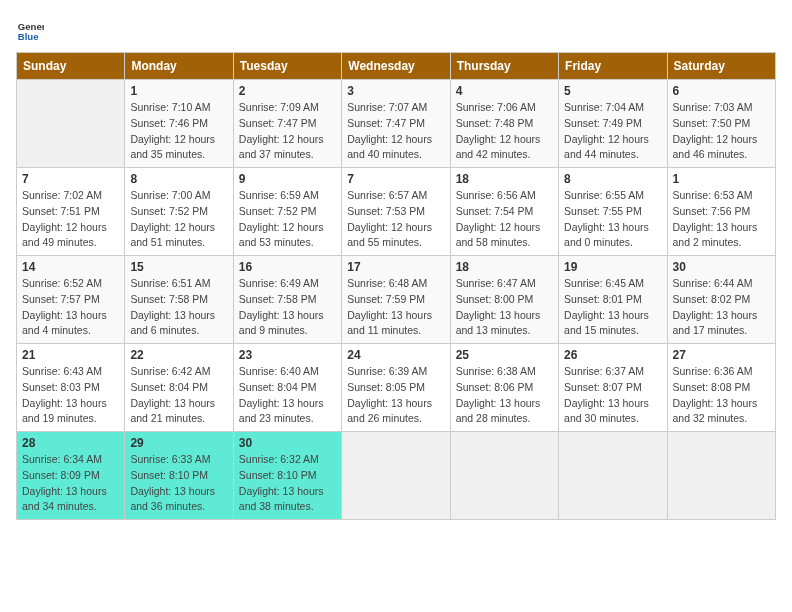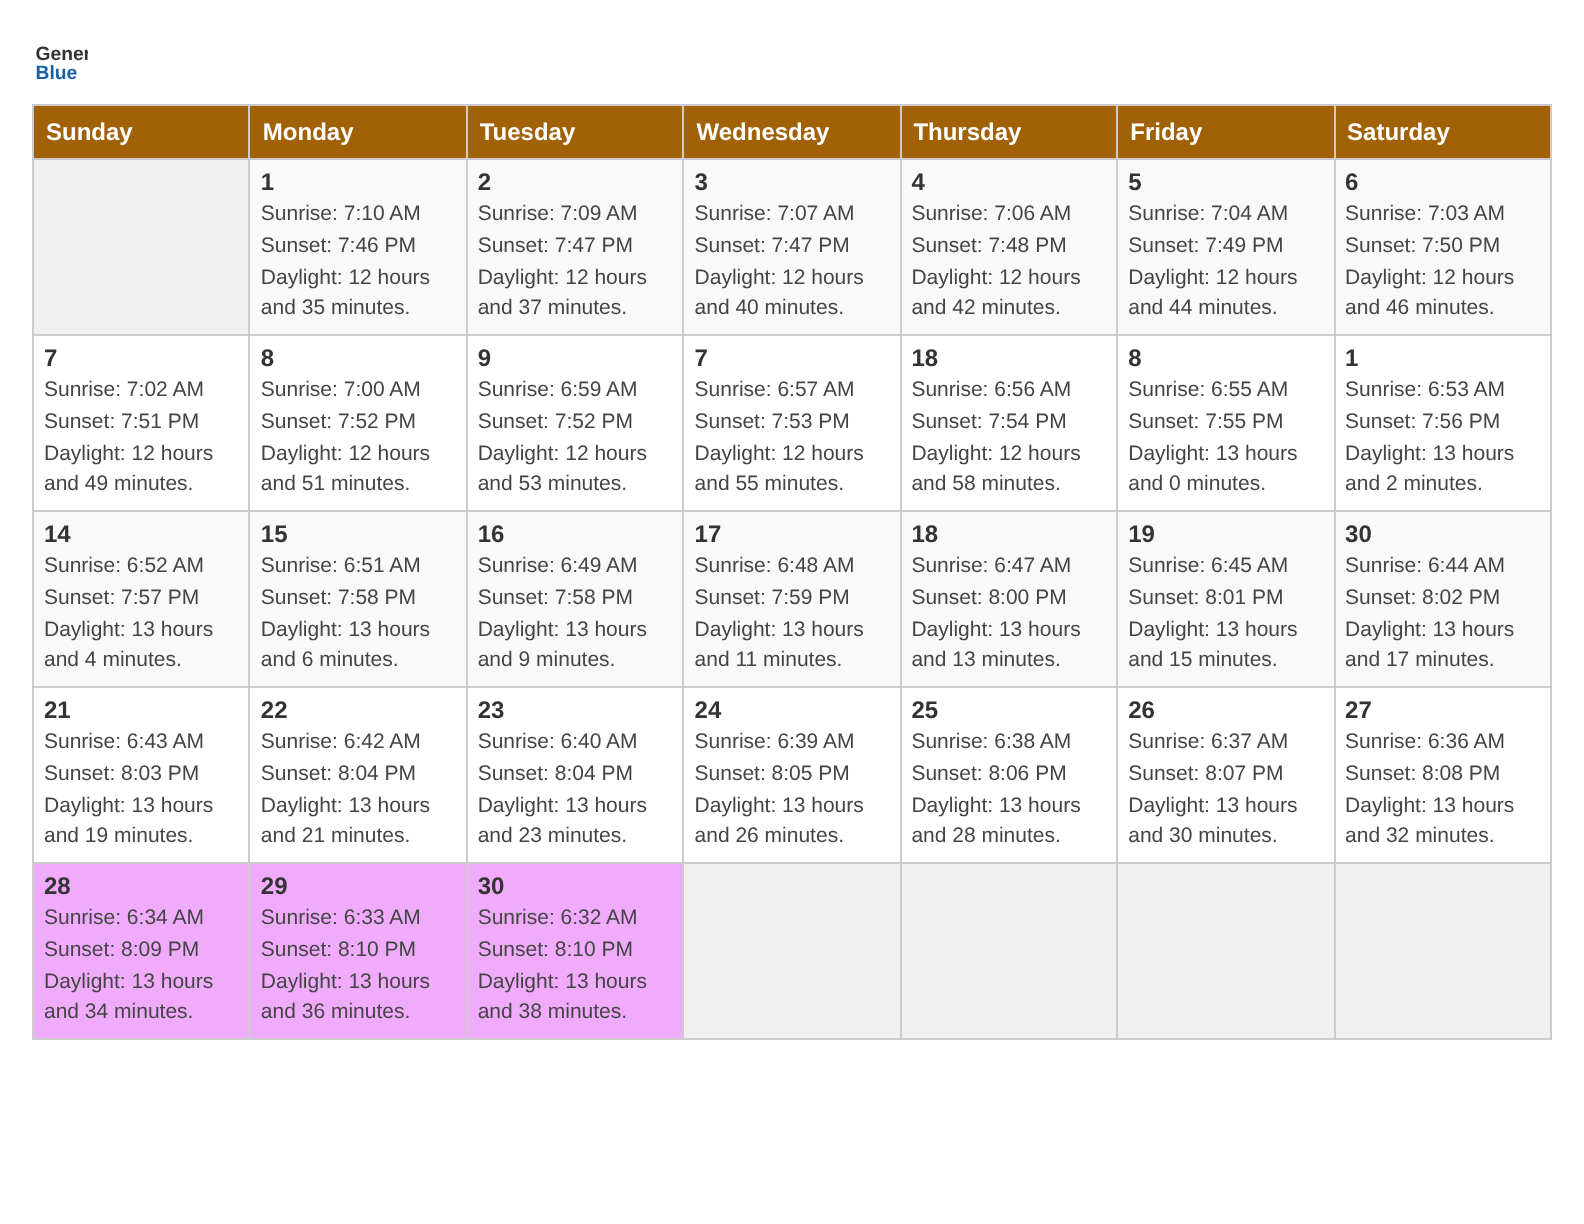--- a/index.html
+++ b/index.html
@@ -62,21 +62,21 @@
       border: 1px solid #ccc;
       padding: 4px 5px;
       vertical-align: top;
       min-height: 80px;
       background: #fff;
     }
     .calendar-table tbody tr:nth-child(odd) td {
       background: #f9f9f9;
     }
     .calendar-table tbody tr:last-child td {
-      background: #f0abfc;
+      background: #5eead4;
     }
     .day-num {
       font-weight: bold;
       font-size: 12px;
       color: #333;
       display: block;
       margin-bottom: 2px;
     }
     .day-info {
       color: #444;

